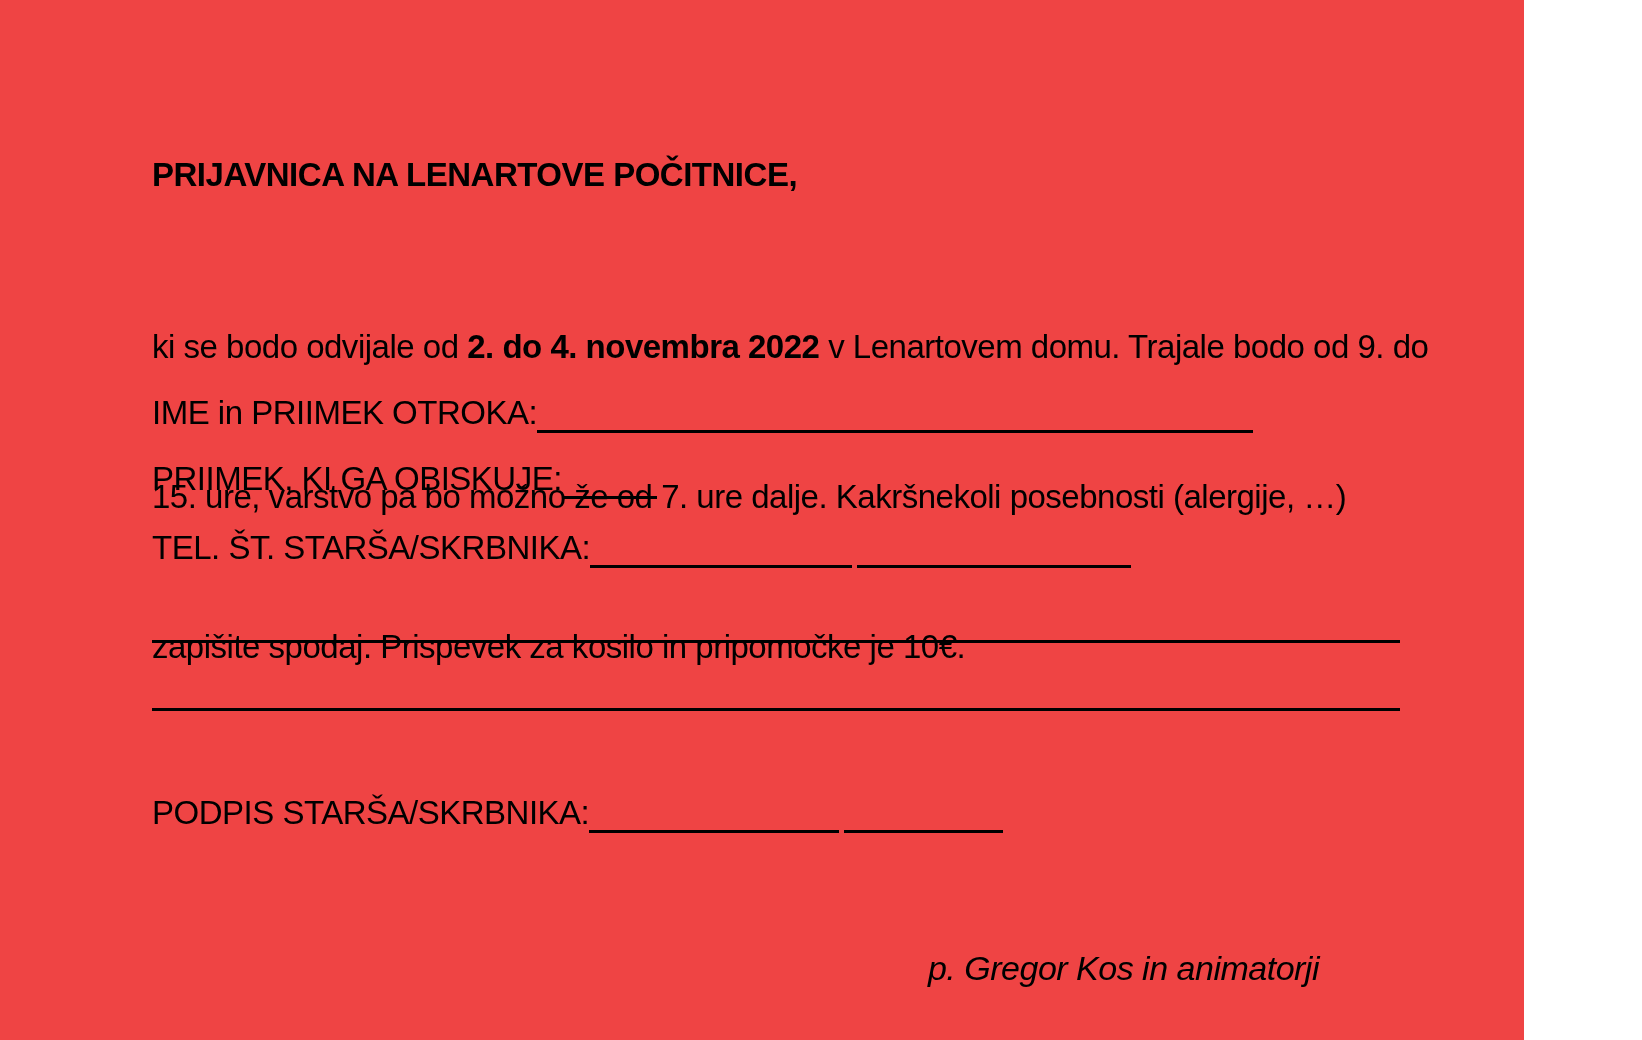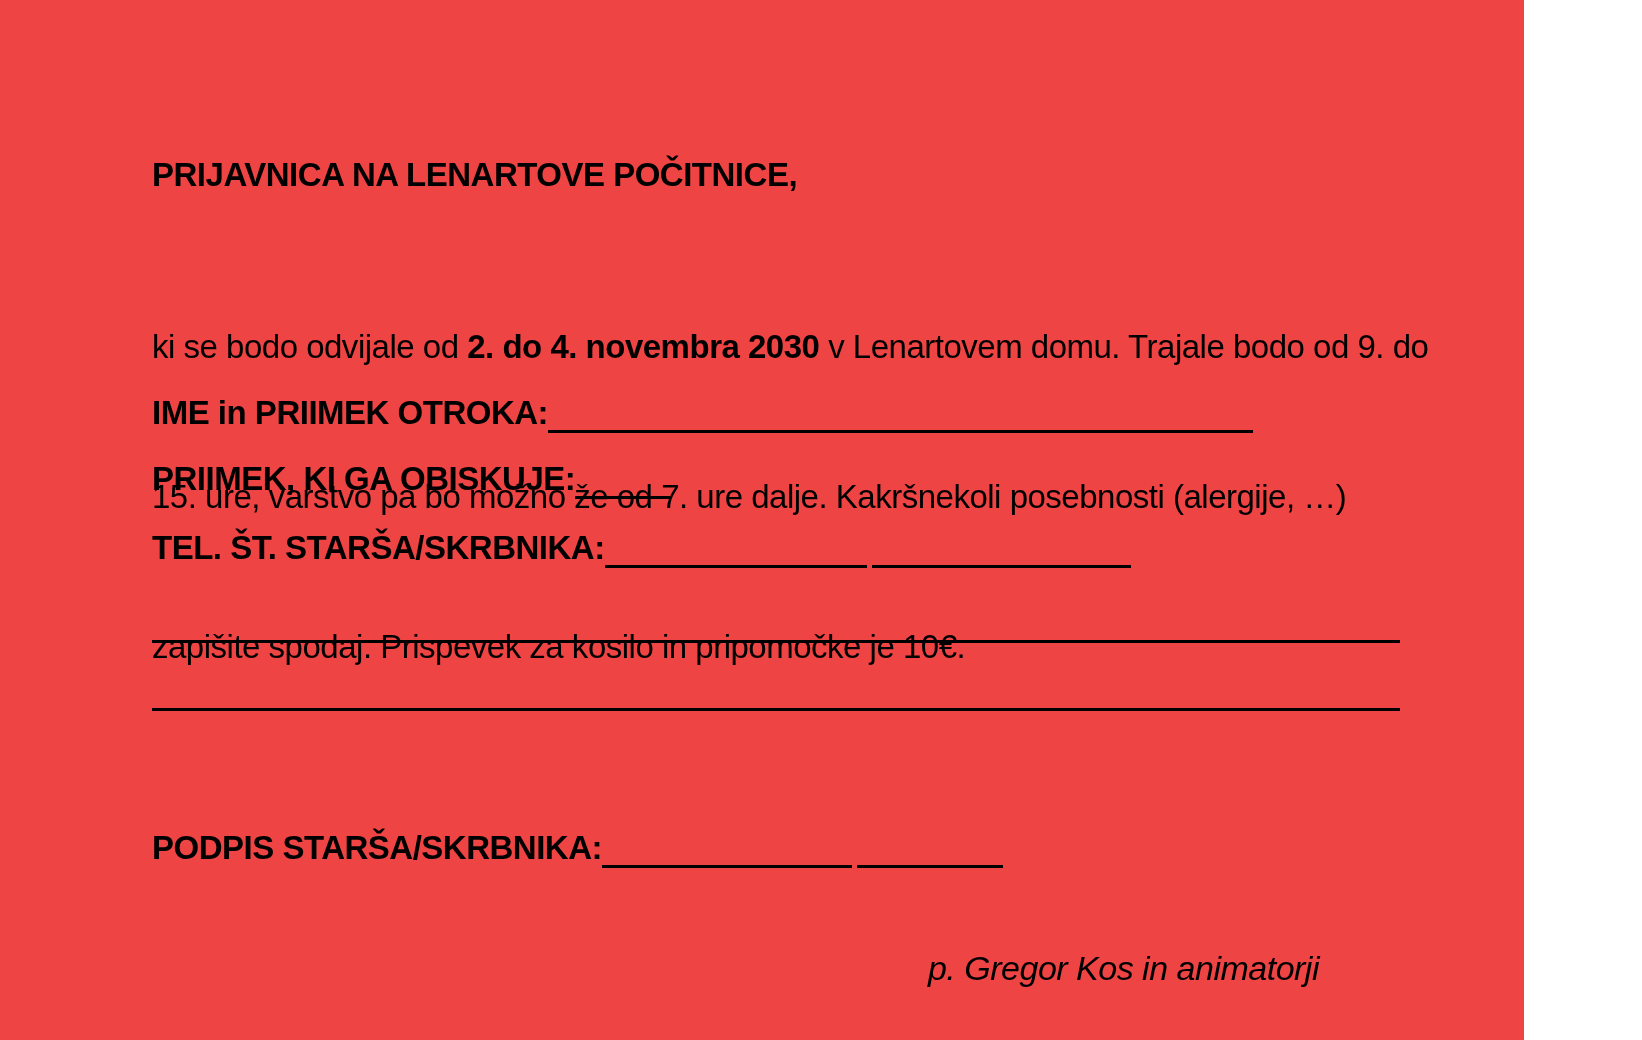--- a/index.html
+++ b/index.html
@@ -35,36 +35,36 @@
   }
   .b { font-weight: 700; }
   .field {
     position: absolute;
     left: 152px;
     display: flex;
     align-items: stretch;
     height: 40px;
   }
   .flabel {
-    font-weight: 700;
+    font-weight: 400;
     line-height: 40px;
     white-space: pre;
     flex: 0 0 auto;
   }
   .uline {
     border-bottom: 3px solid #000000;
     flex: 0 0 auto;
   }
   .uflex { flex: 1 1 auto; }
   .gap2 { margin-left: 5px; }
   .row-ime     { top: 393px; width: 1101px; }
   .row-razred  { top: 459px; }
   .row-tel     { top: 528px; width: 979px; justify-content: space-between; }
   .row-poseb   { top: 603px; width: 1248px; }
-  .row-podpis  { top: 828px; width: 851px; }
+  .row-podpis  { top: 793px; width: 851px; }
   .u-razred    { width: 95px; }
   .u-tel-1     { width: 262px; }
   .u-podpis-1  { width: 250px; }
   .solo-line {
     position: absolute;
     left: 152px;
     top: 708px;
     width: 1248px;
     border-bottom: 3px solid #000000;
     height: 0;
@@ -87,21 +87,21 @@
   }
 </style>
 </head>
 <body>
 
 <div class="page">
 
   <div class="title">PRIJAVNICA NA LENARTOVE POČITNICE,</div>
 
   <div class="intro">
-    <div><span>ki se bodo odvijale od </span><span class="b">2. do 4. novembra 2030</span><span> v Lenartovem domu. Trajale bodo od 9. do</span></div>
+    <div><span>ki se bodo odvijale od </span><span class="b">2. do 4. novembra 2022</span><span> v Lenartovem domu. Trajale bodo od 9. do</span></div>
     <div>15. ure, varstvo pa bo možno že od 7. ure dalje. Kakršnekoli posebnosti (alergije, …)</div>
     <div>zapišite spodaj. Prispevek za kosilo in pripomočke je 10€.</div>
   </div>
 
   <div class="field row-ime">
     <span class="flabel">IME in PRIIMEK OTROKA:</span>
     <span class="uline uflex"></span>
   </div>
 
   <div class="field row-razred">

